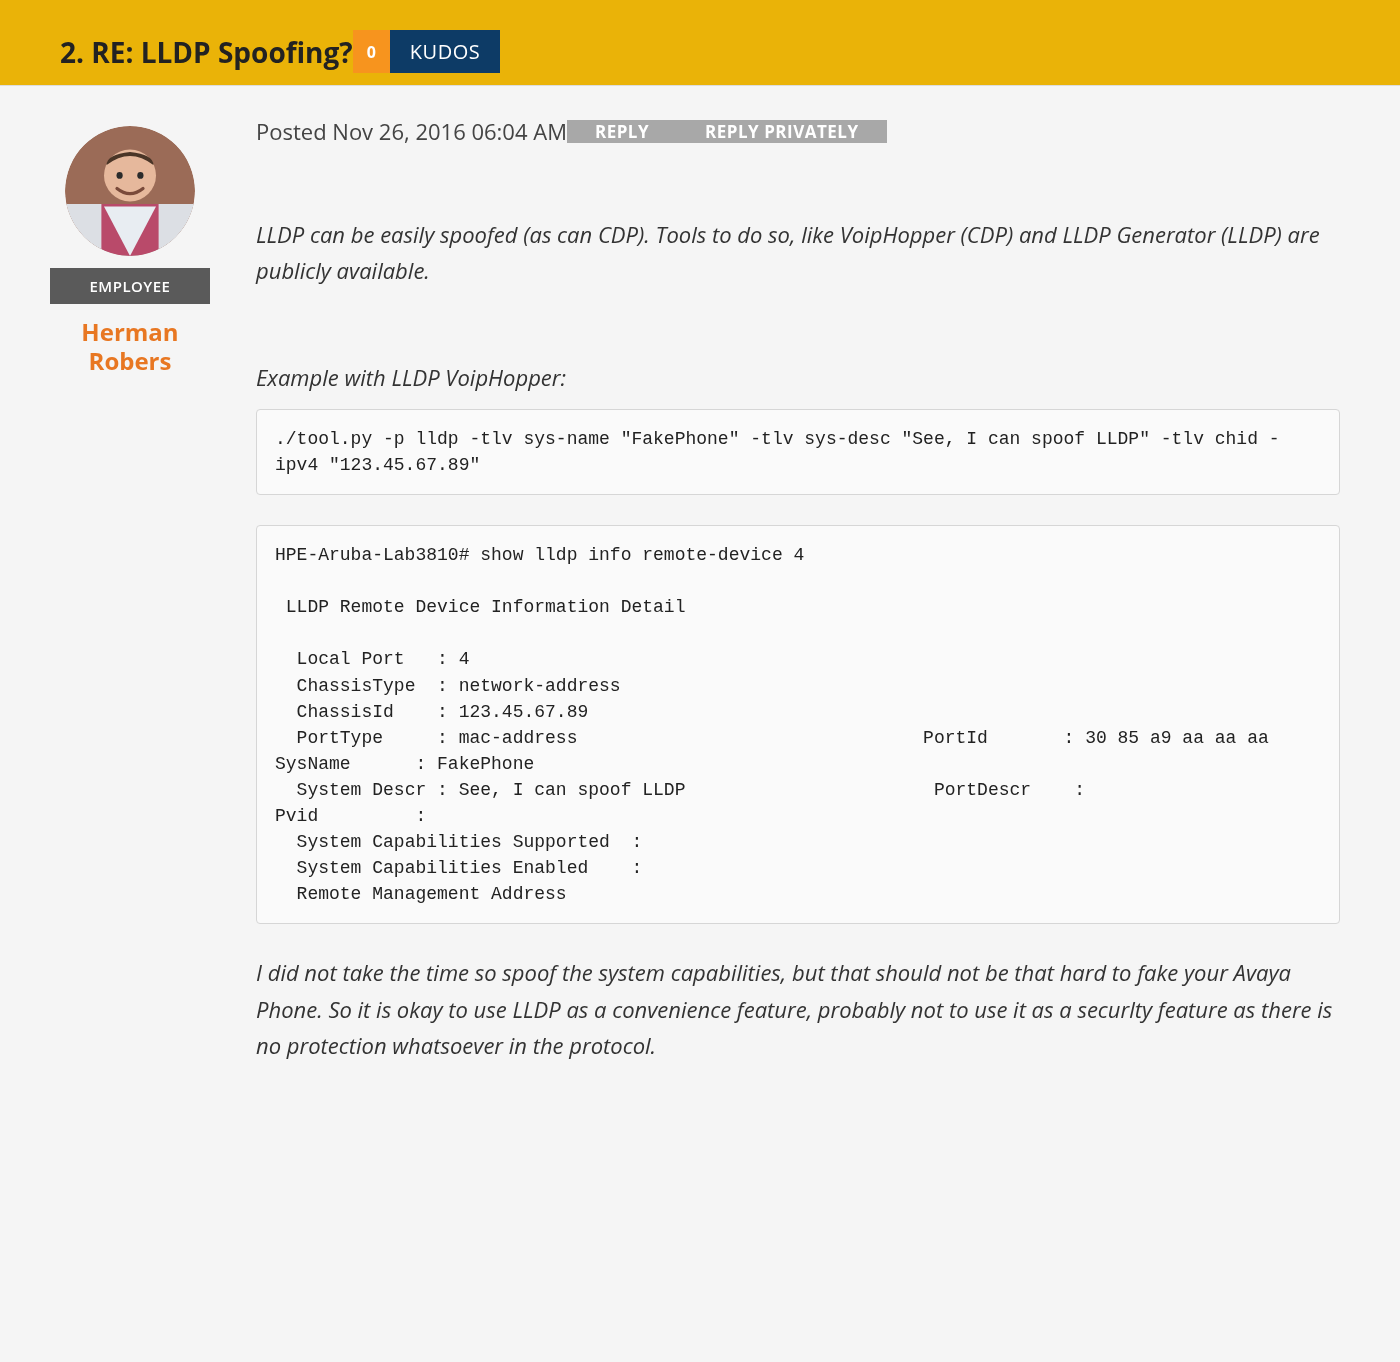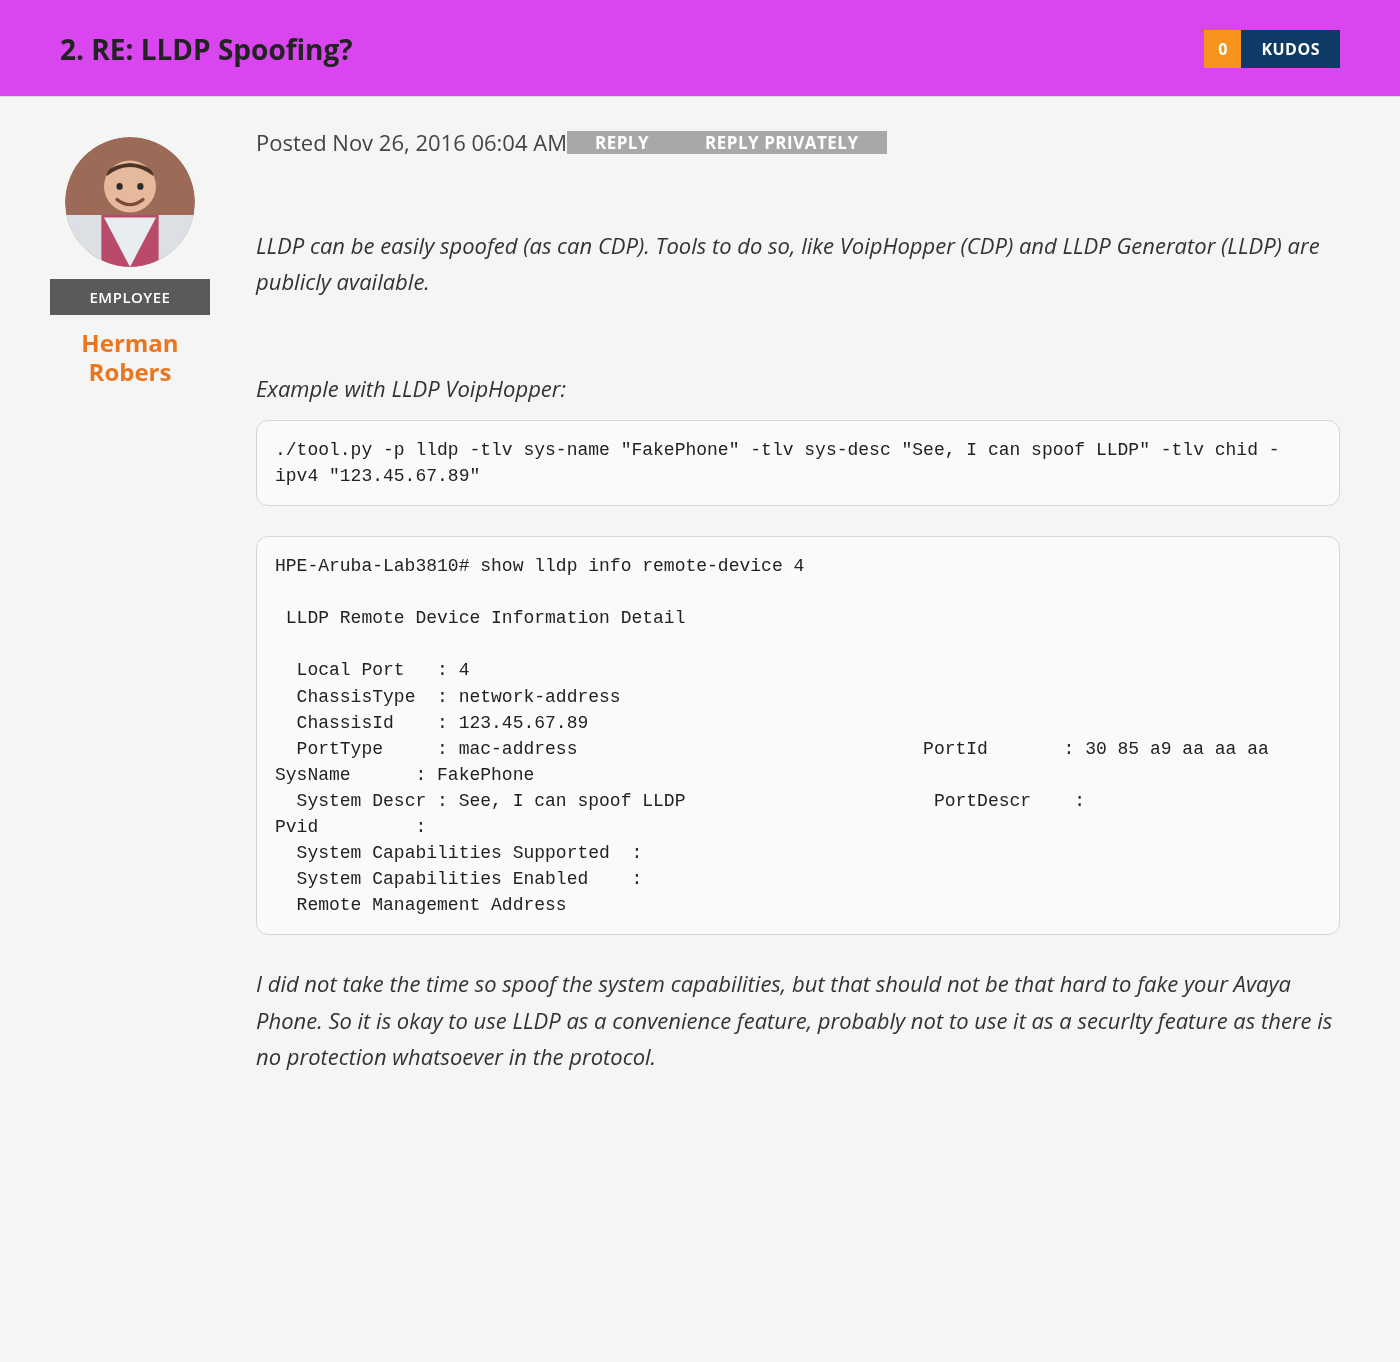--- a/index.html
+++ b/index.html
@@ -4,25 +4,25 @@
 <style>
   * { box-sizing: border-box; }
   body {
     margin: 0;
     font-family: "Open Sans", "Helvetica Neue", Arial, sans-serif;
     background: #f5f5f5;
     color: #222;
     width: 1400px;
   }
   .header-bar {
-    background: #d946ef;
-    padding: 30px 60px 28px 60px;
-    display: flex;
-    align-items: center;
-    justify-content: space-between;
+    background: #eab308;
+    padding: 30px 60px 12px 60px;
+    display: flex;
+    align-items: center;
+    justify-content: flex-start;
     border-bottom: 1px solid #ddd;
   }
   .post-title {
     font-size: 28px;
     font-weight: 700;
     color: #222;
   }
   .kudos-wrap {
     display: flex;
     align-items: stretch;
@@ -32,22 +32,22 @@
     color: #fff;
     font-weight: 700;
     padding: 8px 14px;
     font-size: 16px;
     display: flex;
     align-items: center;
   }
   .kudos-button {
     background: #0d3b66;
     color: #fff;
-    font-weight: 700;
-    font-size: 16px;
+    font-weight: 400;
+    font-size: 20px;
     padding: 8px 20px;
     letter-spacing: .5px;
     display: flex;
     align-items: center;
   }
   .body-wrap {
     display: flex;
     padding: 30px 40px 60px 40px;
   }
   .author-col {
@@ -114,21 +114,21 @@
   }
   .post-body p.tight {
     margin-bottom: 14px;
   }
   .post-body p.gap-top {
     margin-top: 70px;
   }
   pre.code-block {
     background: #fafafa;
     border: 1px solid #d6d6d6;
-    border-radius: 12px;
+    border-radius: 4px;
     padding: 16px 18px;
     font-family: "SFMono-Regular", Consolas, "Liberation Mono", Menlo, monospace;
     font-size: 18px;
     line-height: 1.45;
     color: #222;
     white-space: pre-wrap;
     word-wrap: break-word;
     margin: 0 0 30px 0;
   }
 </style>

